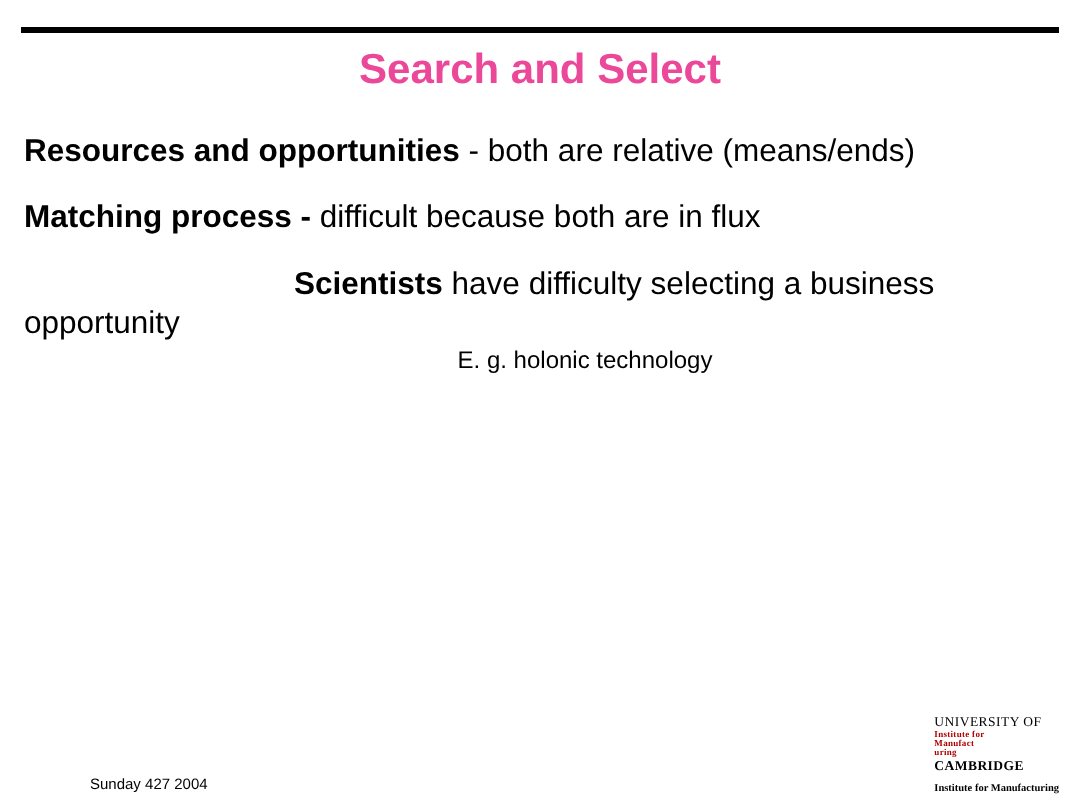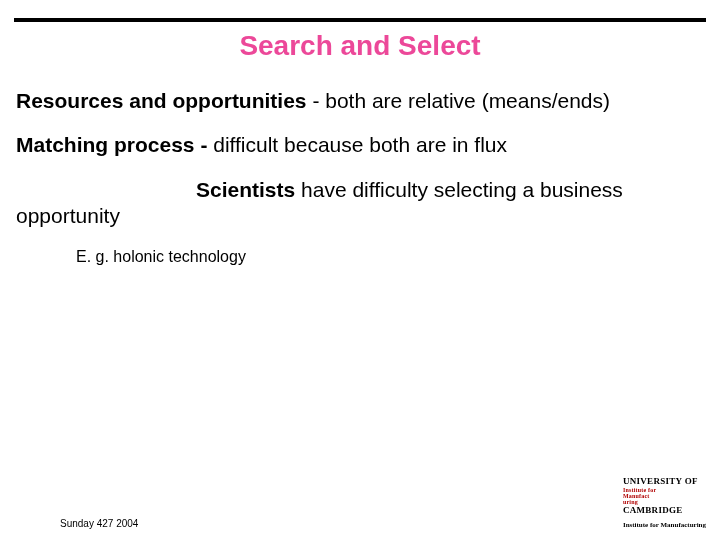--- a/index.html
+++ b/index.html
@@ -34,40 +34,40 @@
     top: 88px;
     left: 16px;
     right: 16px;
     color: #000000;
     font-size: 21px;
     line-height: 1.25;
   }
   .para { margin-bottom: 18px; }
   .indent1 { padding-left: 90px; }
   .indent2 { padding-left: 60px; }
-  .small { font-size: 16px; padding-left: 60px; }
+  .small { font-size: 16px; padding-left: 60px; text-align: center; }
   .b { font-weight: 700; }
   .footer-block {
     position: absolute;
     left: 60px;
     bottom: 10px;
     font-size: 10px;
     line-height: 1.25;
     color: #000;
   }
   .uni-block {
     position: absolute;
     right: 14px;
     bottom: 10px;
     text-align: left;
     font-size: 9px;
     line-height: 1.3;
     font-family: Georgia, 'Times New Roman', serif;
   }
-  .uni-top { font-weight: 700; letter-spacing: 0.3px; }
+  .uni-top { font-weight: 400; letter-spacing: 0.3px; }
   .uni-mid {
     color: #b00000;
     font-weight: 700;
     font-size: 6px;
     line-height: 1.0;
     letter-spacing: 0.2px;
   }
   .uni-cam { font-weight: 700; letter-spacing: 0.3px; }
   .uni-inst { font-weight: 700; font-size: 7px; margin-top: 4px; }
 </style>
@@ -81,21 +81,21 @@
 <div class="content">
 
   <div class="para">
     <span class="b">Resources and opportunities</span><span>  - both are relative (means/ends)</span>
   </div>
 
   <div class="para">
     <span class="b">Matching process - </span><span>difficult because both are in flux</span>
   </div>
 
-  <div style="margin-bottom:18px;">
+  <div style="margin-bottom:2px;">
     <div class="indent1" style="display:inline;">
       <span style="display:inline-block; width:90px;"></span><span class="b">Scientists</span><span> have difficulty selecting a business opportunity</span>
     </div>
   </div>
 
 
   <div class="small" style="margin-bottom:18px;">E. g. holonic technology</div>
 
 
 </div>

